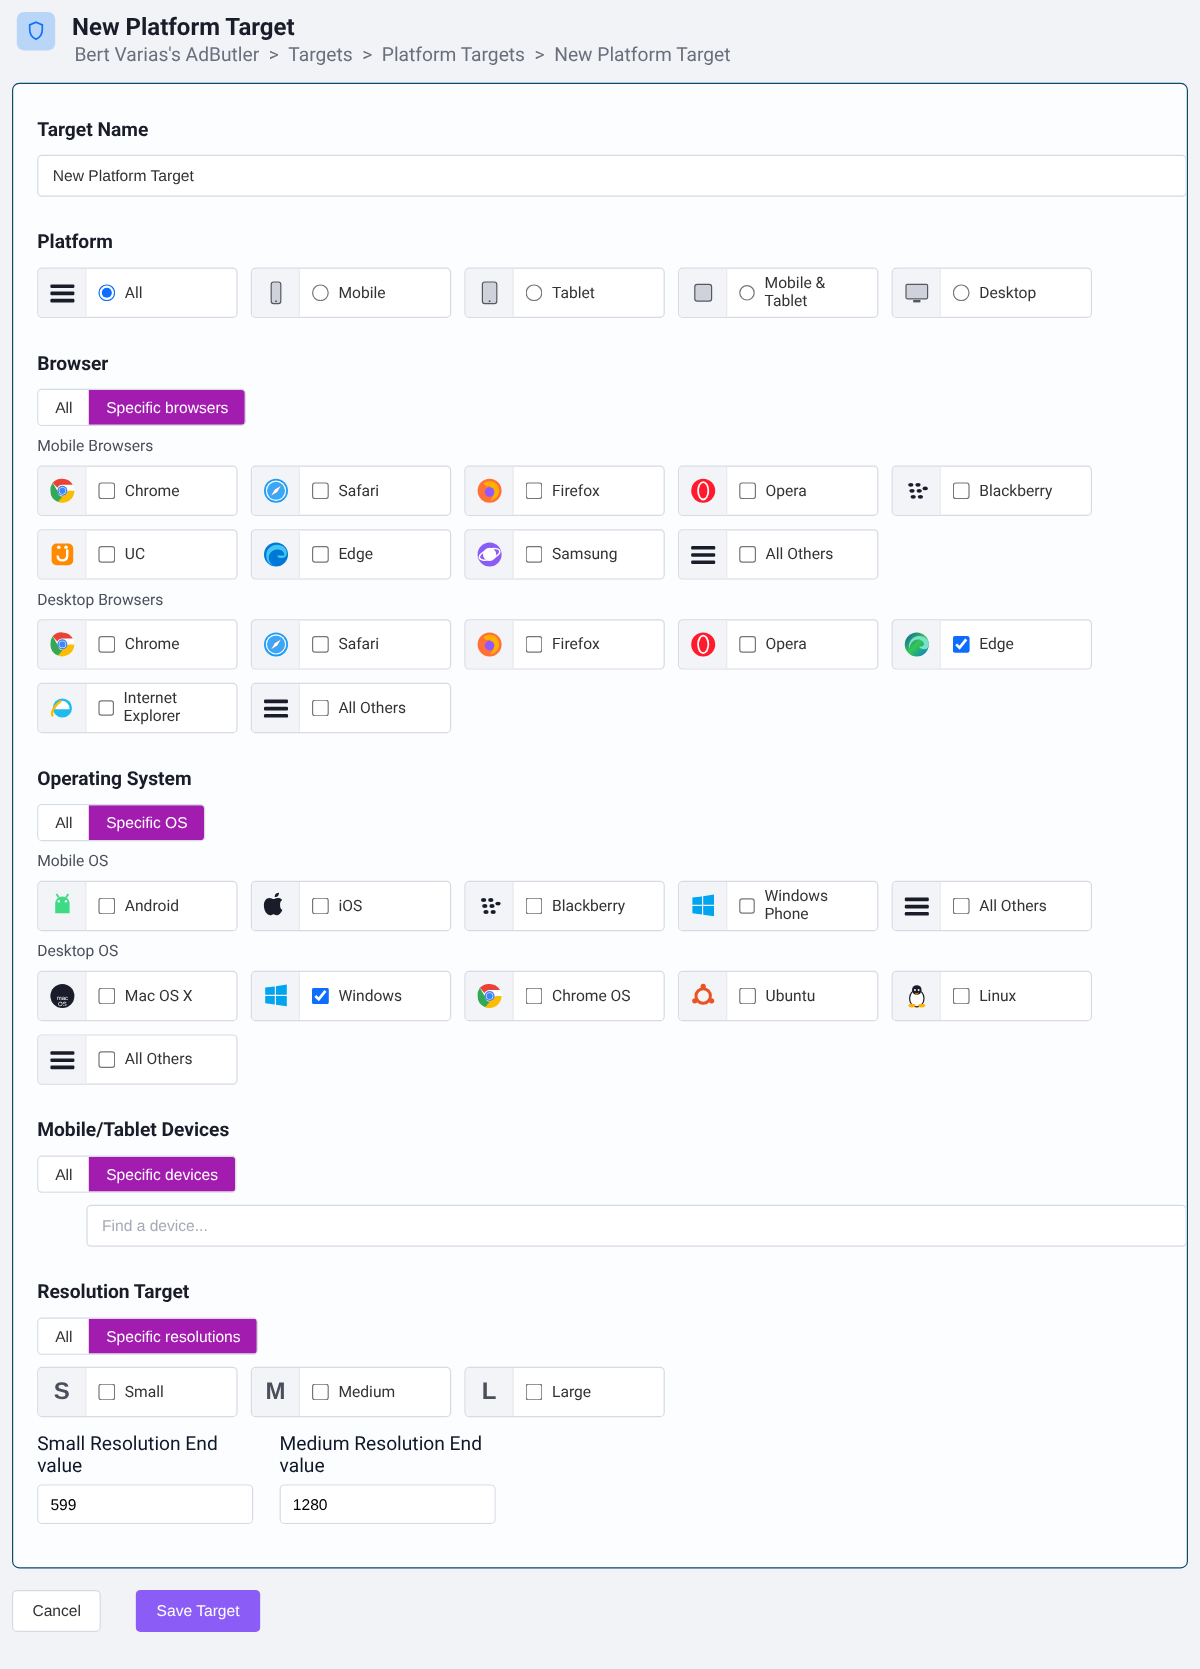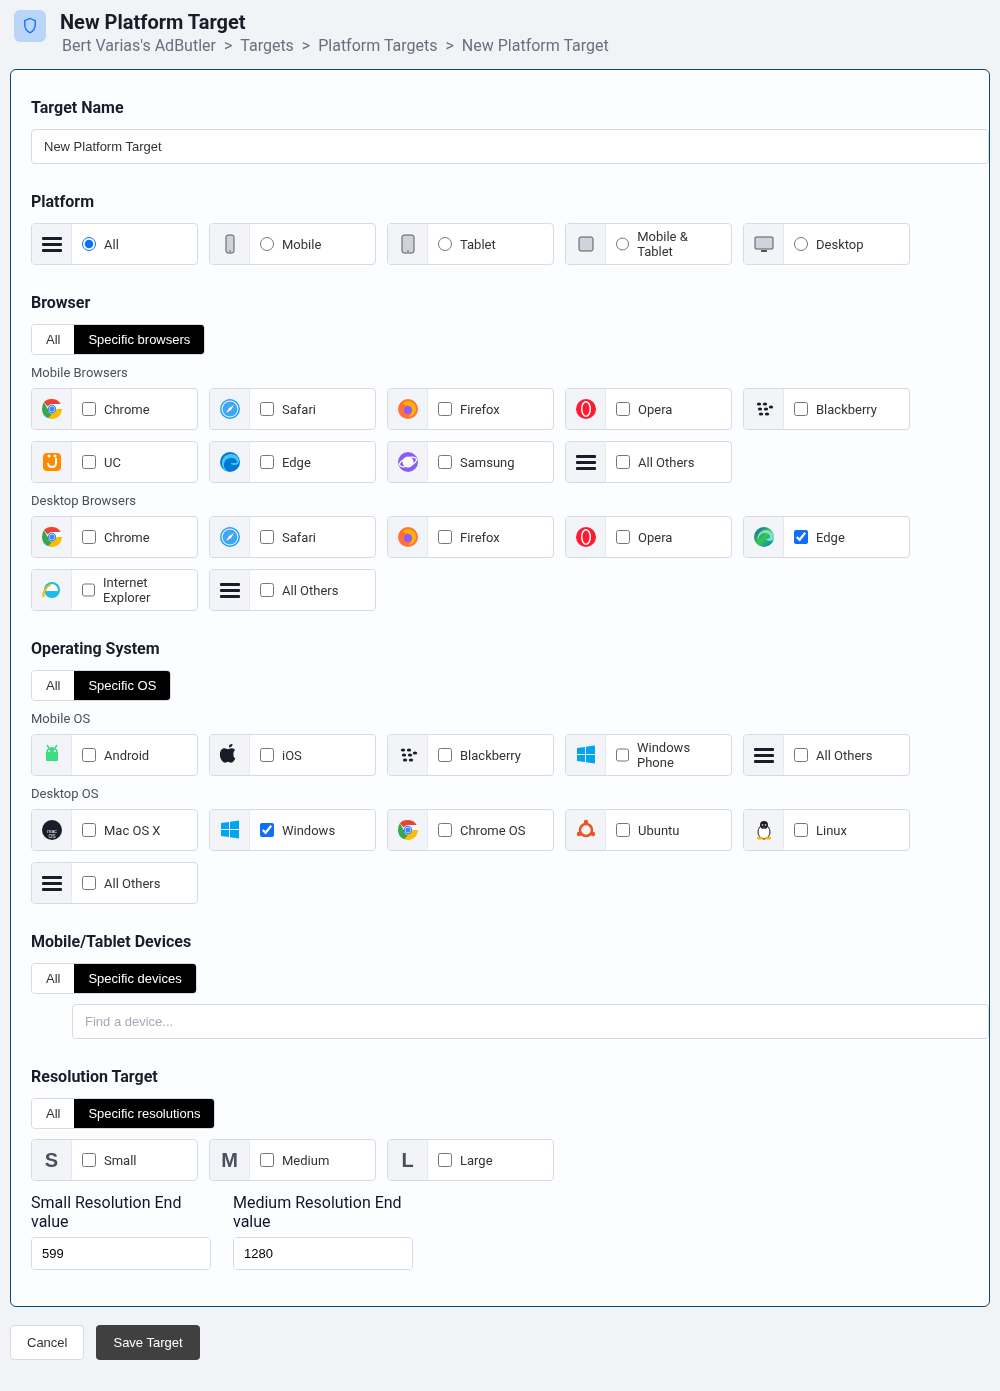--- a/index.html
+++ b/index.html
@@ -13,42 +13,42 @@
 .breadcrumb span { margin: 0 2px; }
 .card { background: #fcfdfe; border: 1px solid #0c4a6e; border-radius: 6px; margin: 0 10px 18px 10px; padding: 28px 0 36px 20px; }
 .section { margin-bottom: 28px; }
 .section-title { font-size: 16px; font-weight: 700; color: #1a1d29; margin-bottom: 12px; }
 .sub-title { font-size: 13px; color: #4b4f5c; margin: 10px 0 8px 0; }
 .text-input { width: 100%; padding: 9px 12px; border: 1px solid #d6dae3; border-radius: 4px; font-size: 13px; color: #333; background: #fff; }
 .text-input::placeholder { color: #a6aab6; }
 
 .toggle-group { display: inline-flex; border: 1px solid #d6dae3; border-radius: 4px; overflow: hidden; background: #fff; }
 .toggle-btn { padding: 7px 14px; font-size: 13px; background: #fff; color: #333; border: none; cursor: pointer; }
-.toggle-btn.active { background: #000000; color: #fff; }
+.toggle-btn.active { background: #a21caf; color: #fff; }
 
 .grid { display: grid; grid-template-columns: repeat(5, 167px); gap: 11px; margin-top: 8px; }
 .opt { display: flex; align-items: center; border: 1px solid #d6dae3; border-radius: 4px; background: #fff; height: 42px; overflow: hidden; }
 .opt-icon { width: 40px; height: 100%; background: #f3f4f7; display: flex; align-items: center; justify-content: center; flex-shrink: 0; border-right: 1px solid #e8eaef; }
 .opt-icon svg, .opt-icon .glyph { width: 24px; height: 24px; }
 .opt-body { display: flex; align-items: center; gap: 8px; padding: 0 10px; flex: 1; }
 .opt-body input[type="radio"], .opt-body input[type="checkbox"] { width: 14px; height: 14px; accent-color: #0d6efd; cursor: pointer; }
 .opt-body label { font-size: 13px; color: #333; cursor: pointer; }
 
 .letter-icon { font-size: 20px; font-weight: 700; color: #4b4f5c; font-family: Arial, sans-serif; }
 
 .res-row { display: flex; gap: 22px; margin-top: 12px; }
 .res-col { width: 180px; }
 .res-label { font-size: 16px; color: #0f172a; margin-bottom: 6px; display: block; }
 .res-input-wrap { display: flex; border: 1px solid #d6dae3; border-radius: 4px; overflow: hidden; background: #fff; }
 .res-input-wrap input { border: none; padding: 8px 10px; font-size: 13px; flex: 1; outline: none; }
 
-.footer { display: flex; gap: 12px; padding: 0 10px 20px 10px; }
+.footer { display: flex; gap: 29px; padding: 0 10px 20px 10px; }
 .btn { padding: 9px 16px; border-radius: 4px; font-size: 13px; cursor: pointer; border: 1px solid transparent; }
 .btn-default { background: #fff; color: #333; border-color: #d6dae3; }
-.btn-primary { background: #404040; color: #fff; }
+.btn-primary { background: #8b5cf6; color: #fff; }
 
 
 .ic-menu { display:flex; flex-direction:column; gap:3px; width:20px; }
 .ic-menu span { height:3px; background:#1a1d29; border-radius:1px; }
 </style>
 </head>
 <body>
 
 <div class="page">
   <div class="header">

